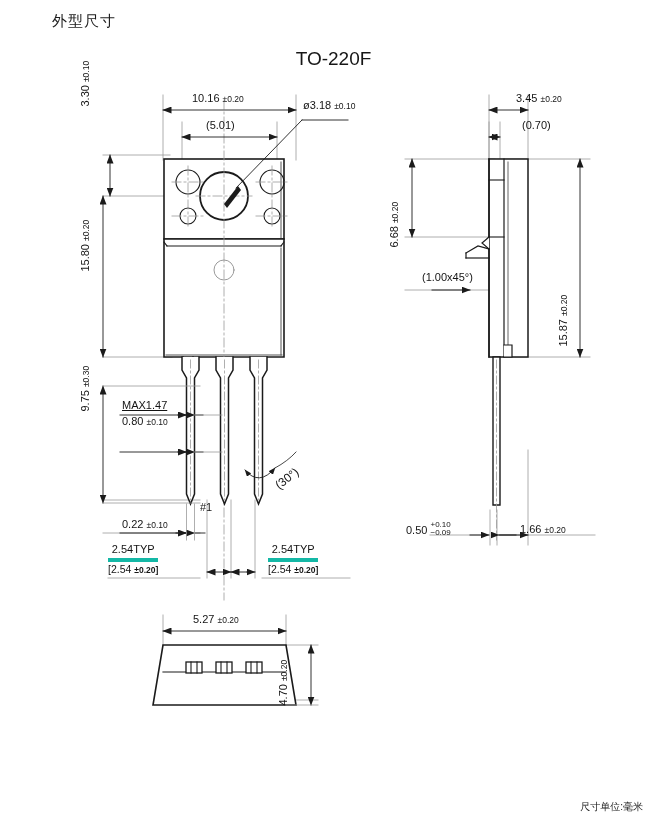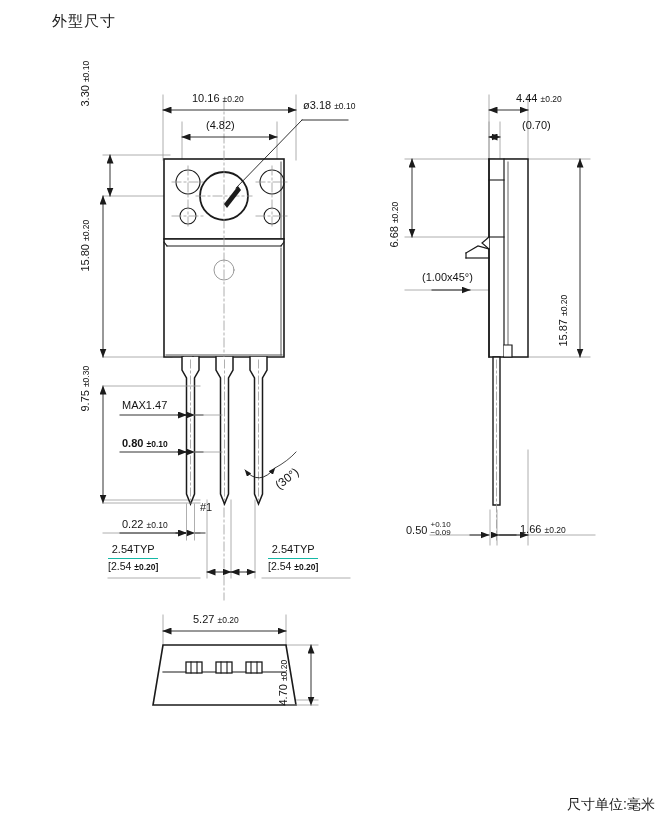--- a/index.html
+++ b/index.html
@@ -31,22 +31,22 @@
     color: #1a1a1a;
   }
   .main-title {
     left: 0; top: 48px;
     width: 667px;
     text-align: center;
     font-size: 19px;
     color: #161616;
   }
   .footer-cn {
-    right: 12px; bottom: 8px;
-    font-size: 14px;
+    right: 24px; bottom: 8px;
+    font-size: 10px;
     color: #1a1a1a;
   }
 
   .dim {
     font-size: 11px;
     color: #141414;
     white-space: nowrap;
     line-height: 1.05;
   }
   .dim .tol {
@@ -66,21 +66,21 @@
   }
 
   .pitch-block {
     text-align: center;
     font-size: 11px;
     line-height: 1.25;
     color: #141414;
     white-space: nowrap;
   }
   .pitch-block .top-line {
-    border-bottom: 1px solid #14b8a6;
+    border-bottom: 4px solid #14b8a6;
     padding-bottom: 1px;
   }
   .pitch-block .bot-line {
     padding-top: 1px;
     font-size: 10.5px;
   }
   .pitch-block .bot-line .tol { font-size: 8.5px; font-weight: bold; }
 
   .angle30 {
     font-size: 12px;
@@ -91,20 +91,21 @@
   }
 
   svg { display: block; }
 </style>
 </head>
 <body>
 
 <div class="page">
 
   <div class="abs heading-cn">外型尺寸</div>
+  <div class="abs main-title">TO-220F</div>
 
   <svg class="abs" style="left:0; top:0;" width="667" height="822" viewBox="0 0 667 822">
     <defs>
       <marker id="ah" markerWidth="9" markerHeight="7" refX="8.5" refY="3.5" orient="auto" markerUnits="userSpaceOnUse">
         <path d="M0,0 L9,3.5 L0,7 z" fill="#1b1b1b"></path>
       </marker>
       <marker id="ahr" markerWidth="9" markerHeight="7" refX="0.5" refY="3.5" orient="auto" markerUnits="userSpaceOnUse">
         <path d="M9,0 L0,3.5 L9,7 z" fill="#1b1b1b"></path>
       </marker>
       <marker id="ahs" markerWidth="7" markerHeight="5.5" refX="6.5" refY="2.75" orient="auto" markerUnits="userSpaceOnUse">
@@ -300,44 +301,44 @@
       <line x1="311" y1="645" x2="311" y2="705" stroke="#1b1b1b" stroke-width="0.9" marker-start="url(#ahr)" marker-end="url(#ah)"></line>
       <line x1="286" y1="705" x2="318" y2="705" stroke="#9a9a9a" stroke-width="0.8"></line>
     </g>
   </svg>
 
   <div class="abs dim" style="left:192px; top:93px;">
     <span>10.16</span>&nbsp;<span class="tol">±0.20</span>
   </div>
 
   <div class="abs dim" style="left:206px; top:120px;">
-    <span>(4.82)</span>
+    <span>(5.01)</span>
   </div>
 
   <div class="abs dim" style="left:303px; top:100px;text-align:center;">
     <span>ø3.18</span>&nbsp;<span class="tol">±0.10</span>
   </div>
 
   <div class="abs dim vert" style="left:92px; top:95px; width:70px;">
     <span>3.30</span>&nbsp;<span class="tol">±0.10</span>
   </div>
 
   <div class="abs dim vert" style="left:92px; top:260px; width:110px;">
     <span>15.80</span>&nbsp;<span class="tol">±0.20</span>
   </div>
 
   <div class="abs dim vert" style="left:92px; top:400px; width:100px;">
     <span>9.75</span>&nbsp;<span class="tol">±0.30</span>
   </div>
 
-  <div class="abs dim" style="left:122px; top:400px;">
+  <div class="abs dim" style="left:122px; top:400px;text-decoration:underline;">
     <span>MAX1.47</span>
   </div>
 
-  <div class="abs dim" style="left:122px; top:438px;font-weight:bold;">
+  <div class="abs dim" style="left:122px; top:416px;">
     <span>0.80</span>&nbsp;<span class="tol">±0.10</span>
   </div>
 
   <div class="abs dim" style="left:122px; top:519px;">
     <span>0.22</span>&nbsp;<span class="tol">±0.10</span>
   </div>
 
   <div class="abs dim" style="left:200px; top:502px; font-size:11px;">
     <span>#1</span>
   </div>
@@ -354,21 +355,21 @@
   </div>
 
   <div class="abs pitch-block" style="left:268px; top:543px;">
     <div class="top-line">2.54TYP</div>
     <div class="bot-line">
       <span>[2.54</span>&nbsp;<span class="tol">±0.20]</span>
     </div>
   </div>
 
   <div class="abs dim" style="left:516px; top:93px;">
-    <span>4.44</span>&nbsp;<span class="tol">±0.20</span>
+    <span>3.45</span>&nbsp;<span class="tol">±0.20</span>
   </div>
 
   <div class="abs dim" style="left:522px; top:120px;">
     <span>(0.70)</span>
   </div>
 
   <div class="abs dim vert" style="left:401px; top:236px; width:80px;">
     <span>6.68</span>&nbsp;<span class="tol">±0.20</span>
   </div>
 

